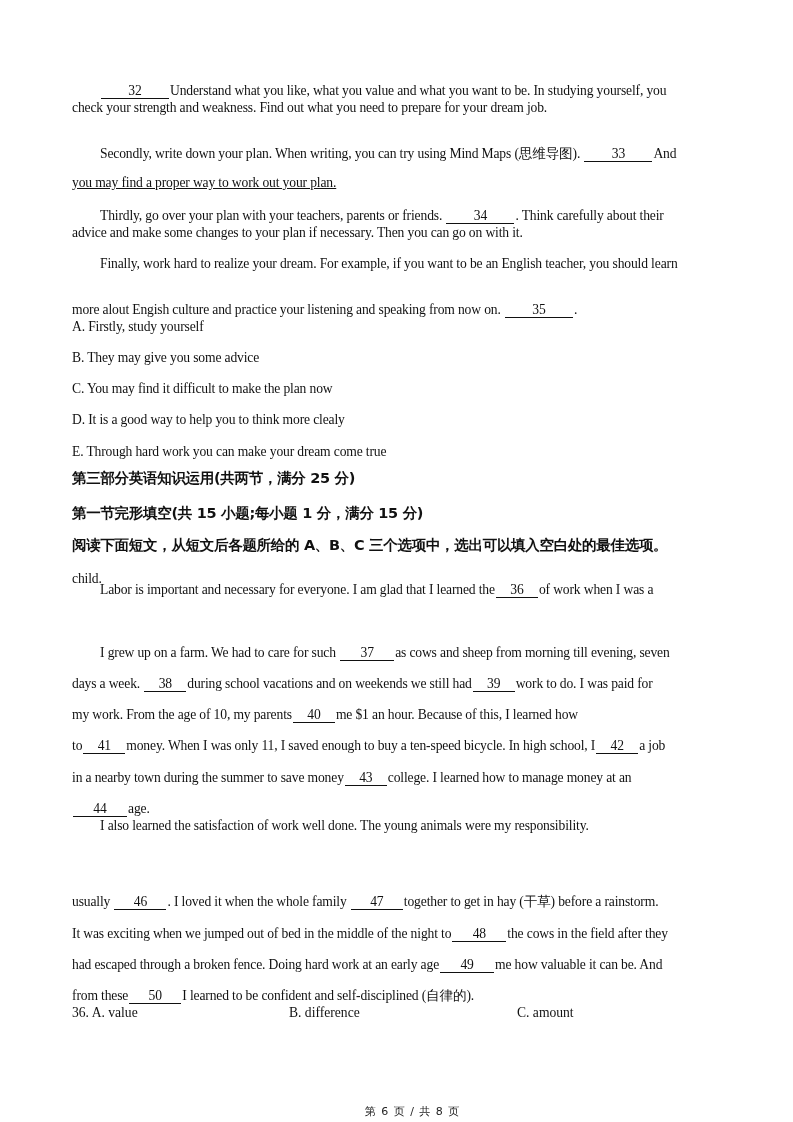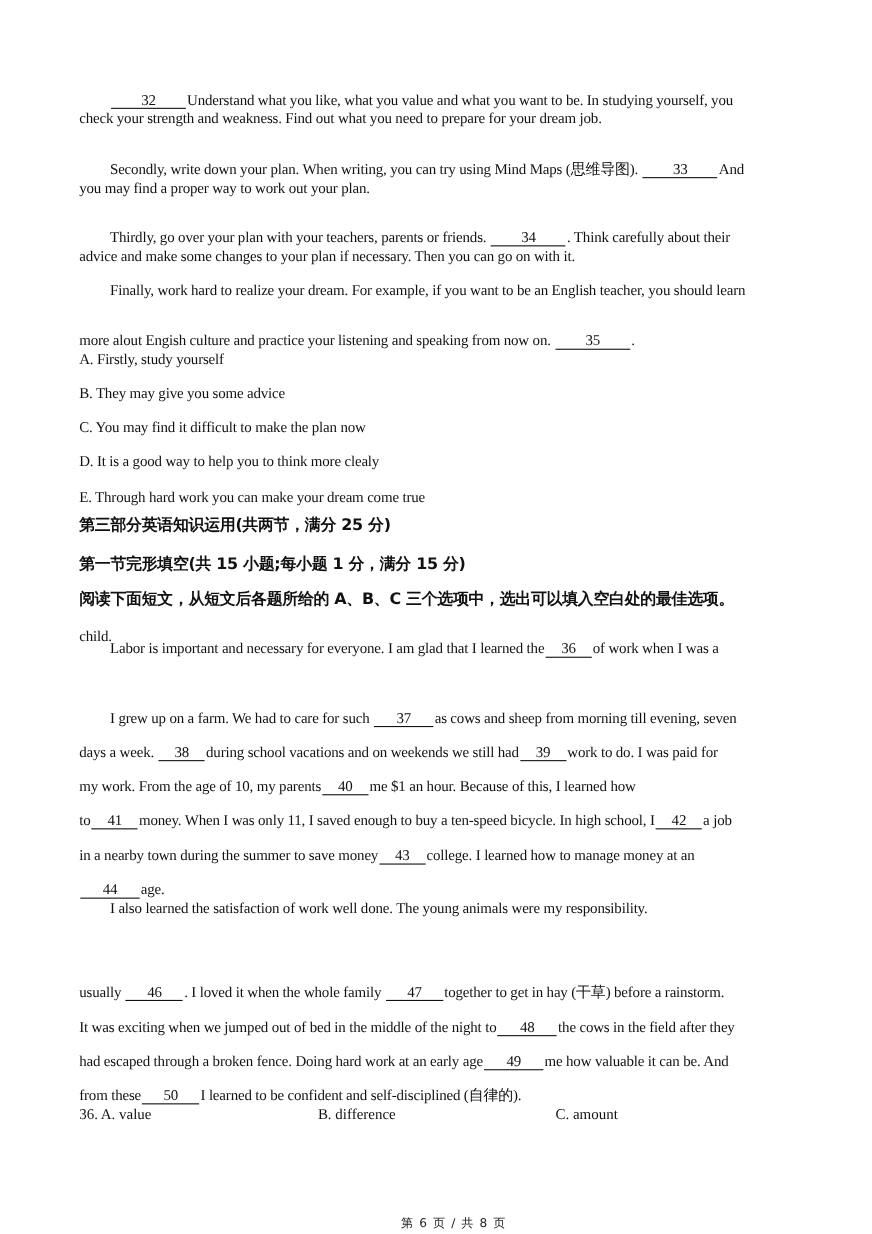--- a/index.html
+++ b/index.html
@@ -36,21 +36,21 @@
 <div class="page">
 
   <div class="line indent" style="top:68px;">
     <span class="blank" style="width:68px;">32</span><span>Understand what you like, what you value and what you want to be. In studying yourself, you</span>
   </div>
   <div class="line" style="top:99px;">check your strength and weakness. Find out what you need to prepare for your dream job.</div>
 
   <div class="line indent" style="top:131px;">
     <span>Secondly, write down your plan. When writing, you can try using Mind Maps (思维导图). </span><span class="blank" style="width:68px;">33</span><span>And</span>
   </div>
-  <div class="line" style="top:162px;">you may find a proper way to work out your plan.</div>
+  <div class="line" style="top:174px;text-decoration:underline;">you may find a proper way to work out your plan.</div>
 
   <div class="line indent" style="top:193px;">
     <span>Thirdly, go over your plan with your teachers, parents or friends. </span><span class="blank" style="width:68px;">34</span><span>. Think carefully about their</span>
   </div>
   <div class="line indent" style="top:255px;">Finally, work hard to realize your dream. For example, if you want to be an English teacher, you should learn</div>
 
   <div class="line" style="top:224px;">advice and make some changes to your plan if necessary. Then you can go on with it.</div>
   <div class="line" style="top:287px;">
     <span>more alout Engish culture and practice your listening and speaking from now on. </span><span class="blank" style="width:68px;">35</span><span>.</span>
   </div>
@@ -99,17 +99,17 @@
   <div class="line" style="top:942px;">
     <span>had escaped through a broken fence. Doing hard work at an early age</span><span class="blank" style="width:54px;">49</span><span>me how valuable it can be. And</span>
   </div>
   <div class="line" style="top:973px;">
     <span>from these</span><span class="blank" style="width:52px;">50</span><span>I learned to be confident and self-disciplined (自律的).</span>
   </div>
 
   <div class="option-row" style="top:1004px;">
     <span style="left:0;">36. A. value</span>
     <span style="left:217px;">B. difference</span>
-    <span style="left:433px;">C. amount</span>
+    <span style="left:445px;">C. amount</span>
   </div>
 
   <div class="footer">第 6 页 / 共 8 页</div>
 </div>
 
 </body></html>

